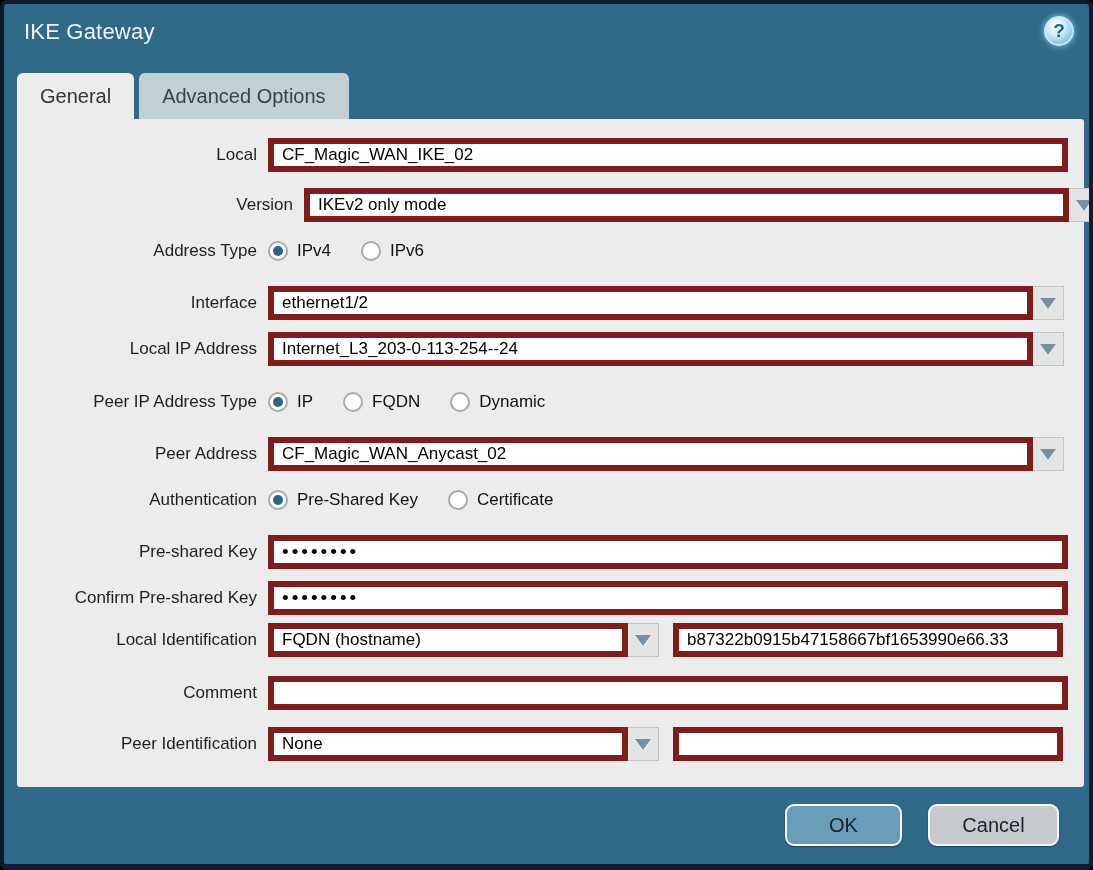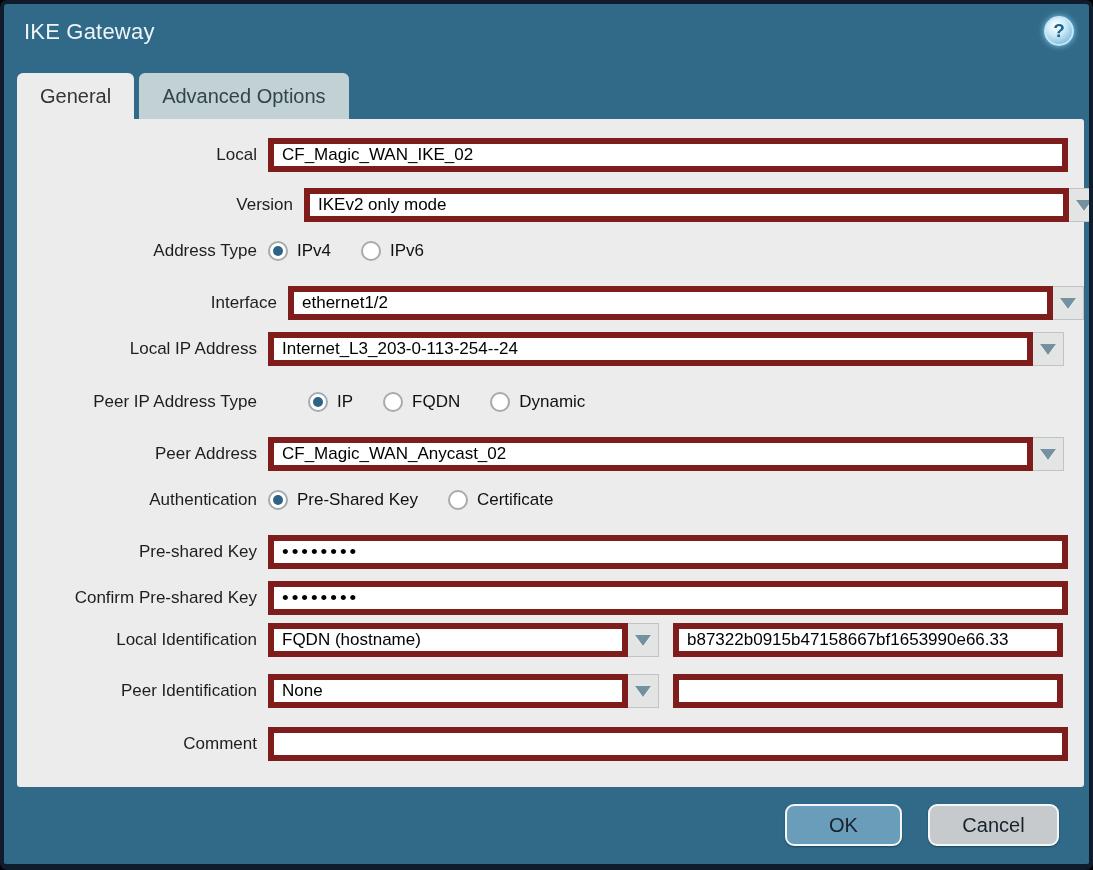--- a/index.html
+++ b/index.html
@@ -98,23 +98,23 @@
     background: #2d6486;
   }
   .radio-opt .opt-label { font-size: 17px; color: #101010; }
 
   .gap14 { width: 14px; flex: 0 0 auto; }
 
   
   .r-name      { margin-top: 19px; }
   .r-version   { margin-top: 16px; padding-left: 36px; }
   .r-addrtype  { margin-top: 17px; height: 24px; }
-  .r-interface { margin-top: 23px; justify-content: flex-end; }
+  .r-interface { margin-top: 23px; }
   .r-localip   { margin-top: 12px; border-radius: 10px; }
-  .r-peertype  { margin-top: 24px; height: 24px; gap: 40px; }
+  .r-peertype  { margin-top: 24px; height: 24px; }
   .r-peeraddr  { margin-top: 23px; }
   .r-auth      { margin-top: 17px; height: 24px; }
   .r-psk       { margin-top: 23px; }
   .r-confirm   { margin-top: 12px; }
   .r-localid   { margin-top: 8px; }
   .r-peerid    { margin-top: 17px; }
   .r-comment   { margin-top: 19px; }
 
   .footer-btn {
     position: absolute; top: 800px; height: 42px;
@@ -249,35 +249,35 @@
       <div class="combo">
         <input class="ti half-combo" type="text" value="FQDN (hostname)" style="">
         <div class="trigger">
           <div class="tri"></div>
         </div>
       </div>
       <div class="gap14"></div>
       <input class="ti half-val" type="text" value="b87322b0915b47158667bf1653990e66.33" style="">
     </div>
 
-    <div class="row r-peerid">
-      <div class="lbl">Peer Identification</div>
-      <div class="combo">
-        <input class="ti half-combo" type="text" value="None" style="">
-        <div class="trigger">
-          <div class="tri"></div>
-        </div>
-      </div>
-      <div class="gap14"></div>
-      <input class="ti half-val" type="text" value="" style="">
-    </div>
-
     <div class="row r-comment">
       <div class="lbl">Comment</div>
       <input class="ti full" type="text" value="" style="">
     </div>
 
+    <div class="row r-peerid">
+      <div class="lbl">Peer Identification</div>
+      <div class="combo">
+        <input class="ti half-combo" type="text" value="None" style="">
+        <div class="trigger">
+          <div class="tri"></div>
+        </div>
+      </div>
+      <div class="gap14"></div>
+      <input class="ti half-val" type="text" value="" style="">
+    </div>
+
   </div>
 
   <button class="footer-btn btn-ok">OK</button>
   <button class="footer-btn btn-cancel">Cancel</button>
 
 </div>
 
 </body></html>

